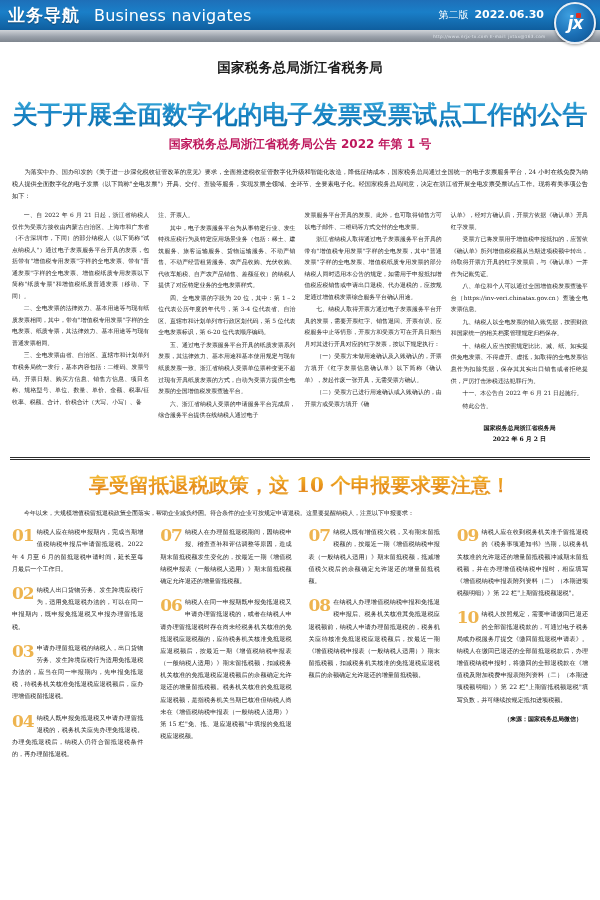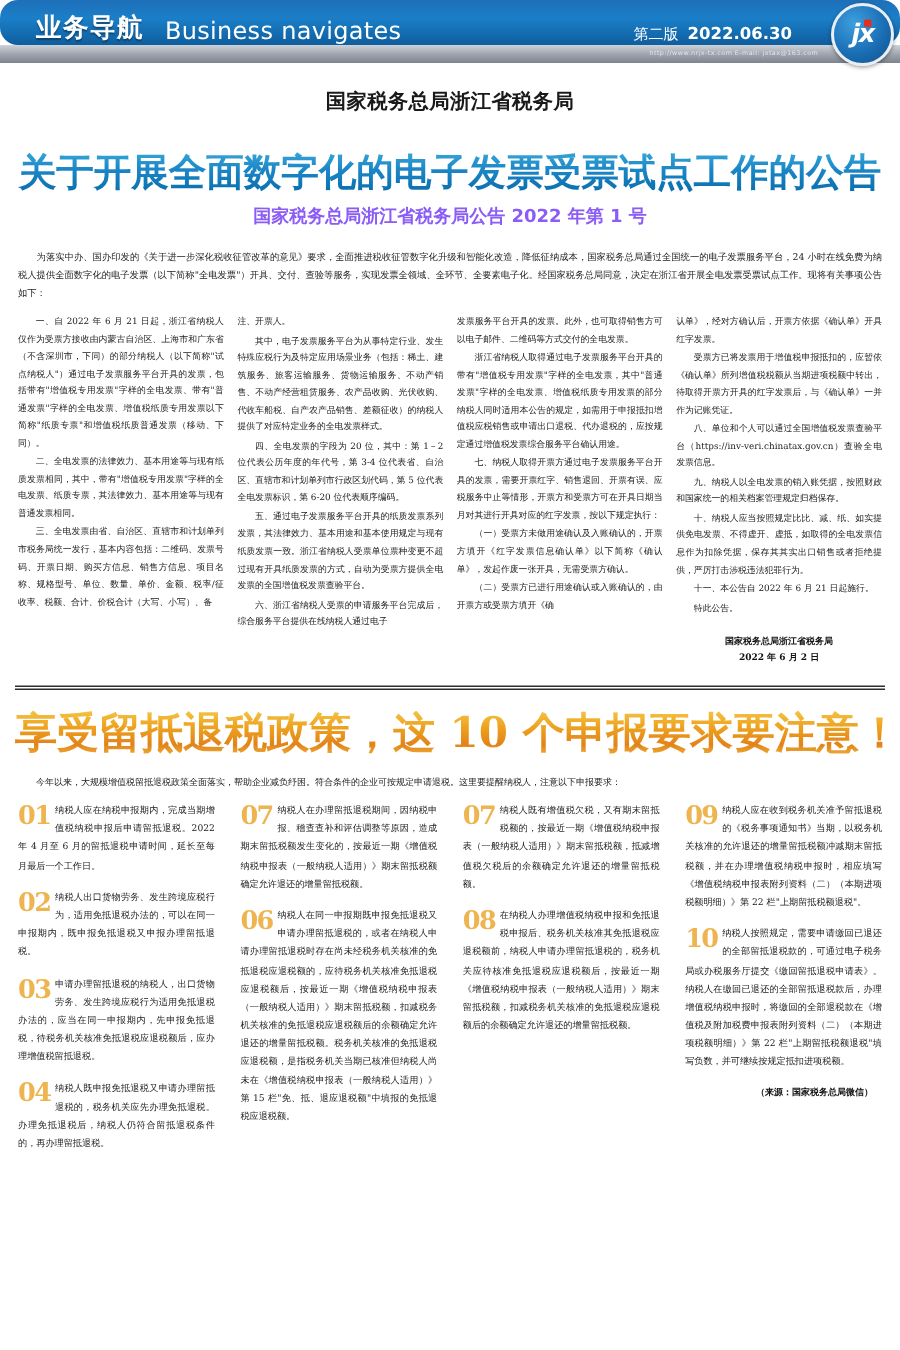--- a/index.html
+++ b/index.html
@@ -14,24 +14,23 @@
     width: 600px; height: 900px;
     background: #ffffff;
   }
 
   
   .masthead {
     position: relative;
     height: 30px;
     background: linear-gradient(180deg, #1e6fb8 0%, #1a7fc8 40%, #0f5e9e 100%);
     display: flex;
-    align-items: flex-end;
-    padding: 0 24px;
+    align-items: center;
+    padding: 0 8px;
     overflow: visible;
-    border-radius: 12px;
   }
   .masthead-cn {
     color: #ffffff;
     font-size: 17px;
     font-weight: bold;
     letter-spacing: 1px;
     text-shadow: 0 1px 1px rgba(0,0,0,.35);
     white-space: nowrap;
   }
   .masthead-en {
@@ -131,21 +130,21 @@
     -webkit-background-clip: text;
     background-clip: text;
     -webkit-text-fill-color: transparent;
     white-space: nowrap;
   }
   .art-subhead {
     text-align: center;
     margin-top: 8px;
     font-size: 12px;
     font-weight: bold;
-    color: #8b5cf6;
+    color: #be185d;
   }
 
   
   .lead {
     margin: 13px 2px 0 2px;
     font-size: 6.2px;
     line-height: 1.95;
     color: #1b1b1b;
     text-align: justify;
     text-indent: 2em;
@@ -191,21 +190,21 @@
     border-bottom: 1px solid #2c2c2c;
     background: #ffffff;
   }
 
   
   .article-bottom { padding: 0 10px; }
 
   .promo-headline {
     text-align: center;
     margin-top: 14px;
-    font-size: 28px;
+    font-size: 20px;
     font-weight: bold;
     line-height: 1.1;
     letter-spacing: 0px;
     white-space: nowrap;
     background: linear-gradient(180deg, #f5c243 0%, #eda21f 35%, #e2831a 72%, #f0b53a 100%);
     -webkit-background-clip: text;
     background-clip: text;
     -webkit-text-fill-color: transparent;
     color: #e79a22;
     font-family: "DejaVu Serif", "Liberation Serif", serif;

